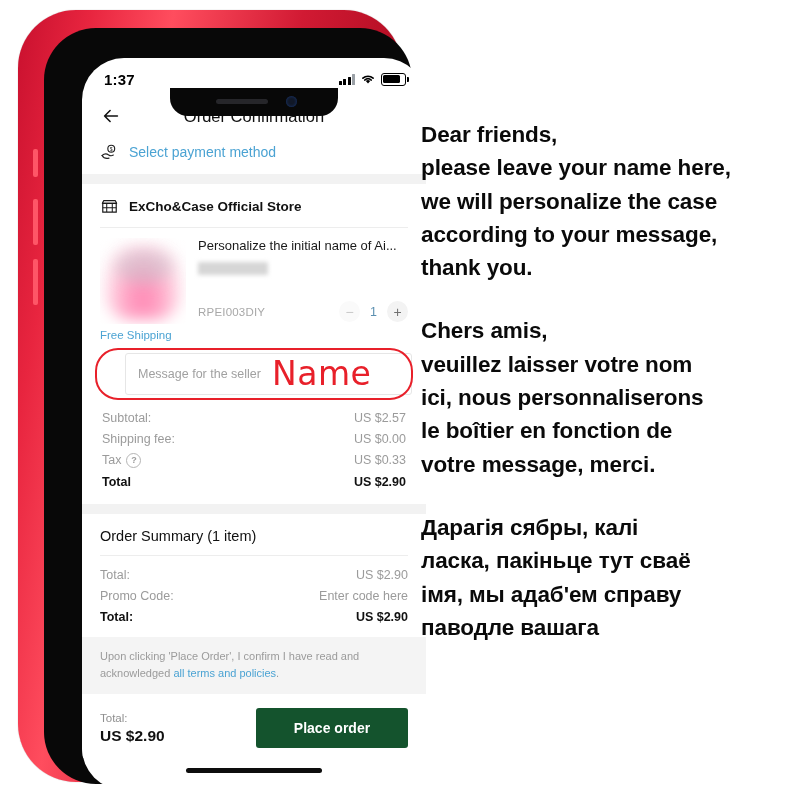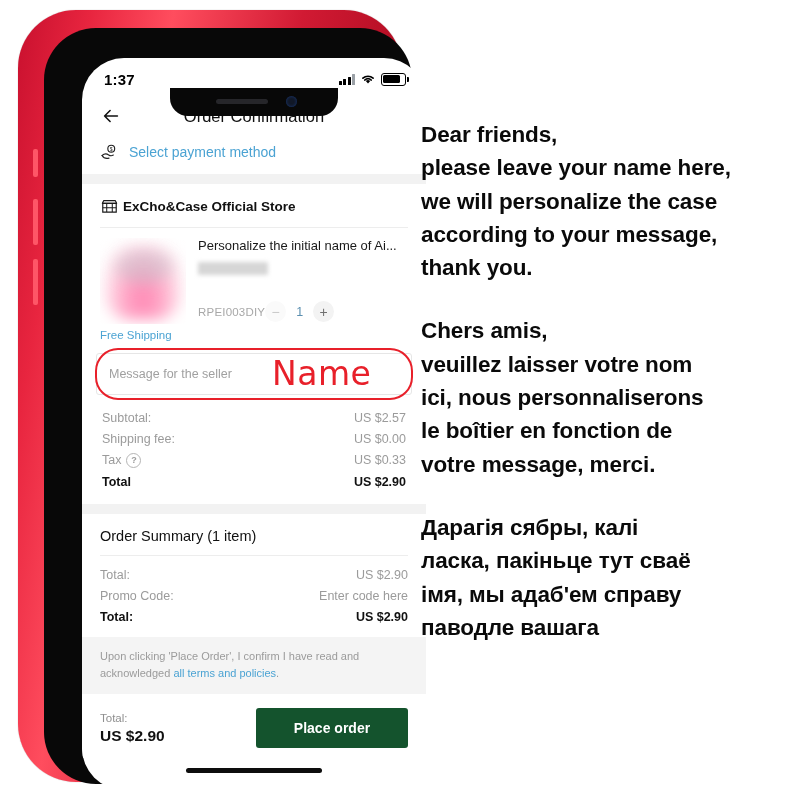--- a/index.html
+++ b/index.html
@@ -82,21 +82,21 @@
     position:absolute; left:0; right:0; text-align:center;
     font-size:16.5px; font-weight:400; color:#111; pointer-events:none;
   }
   .pay-row { display:flex; align-items:center; gap:9px; padding:6px 18px 12px; }
   .pay-icon { width:20px; height:20px; flex:none; }
   .pay-text { font-size:14px; color:#4ba3d3; }
 
   .gap { height:10px; background:#f2f2f2; }
 
   
-  .store-row { display:flex; align-items:center; gap:4px; padding:13px 18px 11px; }
+  .store-row { display:flex; align-items:center; gap:10px; padding:13px 18px 11px; }
   .store-icon { width:19px; height:19px; flex:none; }
   .store-name { font-size:13.5px; font-weight:700; color:#111; }
   .hr { height:1px; background:#ededed; margin:0 18px; }
 
   .prod { display:flex; padding:10px 18px 4px; gap:12px; }
   .prod-thumb {
     width:86px; height:86px; flex:none; border-radius:3px; position:relative; overflow:hidden;
     background:#fff;
   }
   .prod-thumb .blob {
@@ -104,34 +104,34 @@
     background: radial-gradient(ellipse at 50% 72%, #ff88b4 0%, #ffa6c6 32%, #ffd3e2 58%, #fdf0f4 78%, #ffffff 100%);
     filter: blur(7px);
   }
   .prod-thumb .blob2 {
     position:absolute; left:16px; top:12px; width:56px; height:34px; border-radius:50%;
     background: rgba(190,185,195,.45); filter: blur(7px);
   }
   .prod-right { flex:1; min-width:0; display:flex; flex-direction:column; }
   .prod-title { font-size:13px; color:#1a1a1a; line-height:1.3; white-space:nowrap; overflow:hidden; text-overflow:ellipsis; }
   .prod-variant { margin-top:7px; width:70px; height:13px; background:#d6d6d6; filter:blur(2.2px); border-radius:1px; }
-  .prod-bottom { margin-top:auto; display:flex; align-items:center; padding-bottom:2px; }
+  .prod-bottom { margin-top:auto; display:flex; align-items:center; justify-content:space-between; padding-bottom:2px; }
   .prod-sku { font-size:11.5px; color:#a8a8a8; letter-spacing:.2px; }
   .qty { display:flex; align-items:center; gap:9px; }
   .qty-btn {
     width:21px; height:21px; border-radius:50%; background:#f3f3f3;
     display:flex; align-items:center; justify-content:center;
     font-size:14px; color:#6f6f6f; line-height:1;
   }
   .qty-btn.dim { color:#c9c9c9; background:#fafafa; }
   .qty-val { font-size:12.5px; color:#5b8fb0; min-width:9px; text-align:center; }
   .free-ship { font-size:11.5px; color:#4ba3d3; padding:1px 18px 10px; }
 
   
-  .msg-wrap { position:relative; margin:2px 14px 6px; }
+  .msg-wrap { position:relative; margin:2px 14px 6px;padding-left:29px; }
   .msg-box {
     height:40px; border:1px solid #e6e6e6; border-radius:3px;
     display:flex; align-items:center; padding:0 12px;
     font-size:12.5px; color:#a0a0a0;
   }
   .msg-annot {
     position:absolute; left:-1px; top:-5px; right:-1px; bottom:-5px;
     border:2px solid #e8202a; border-radius:23px; pointer-events:none;
   }
   .msg-name {

